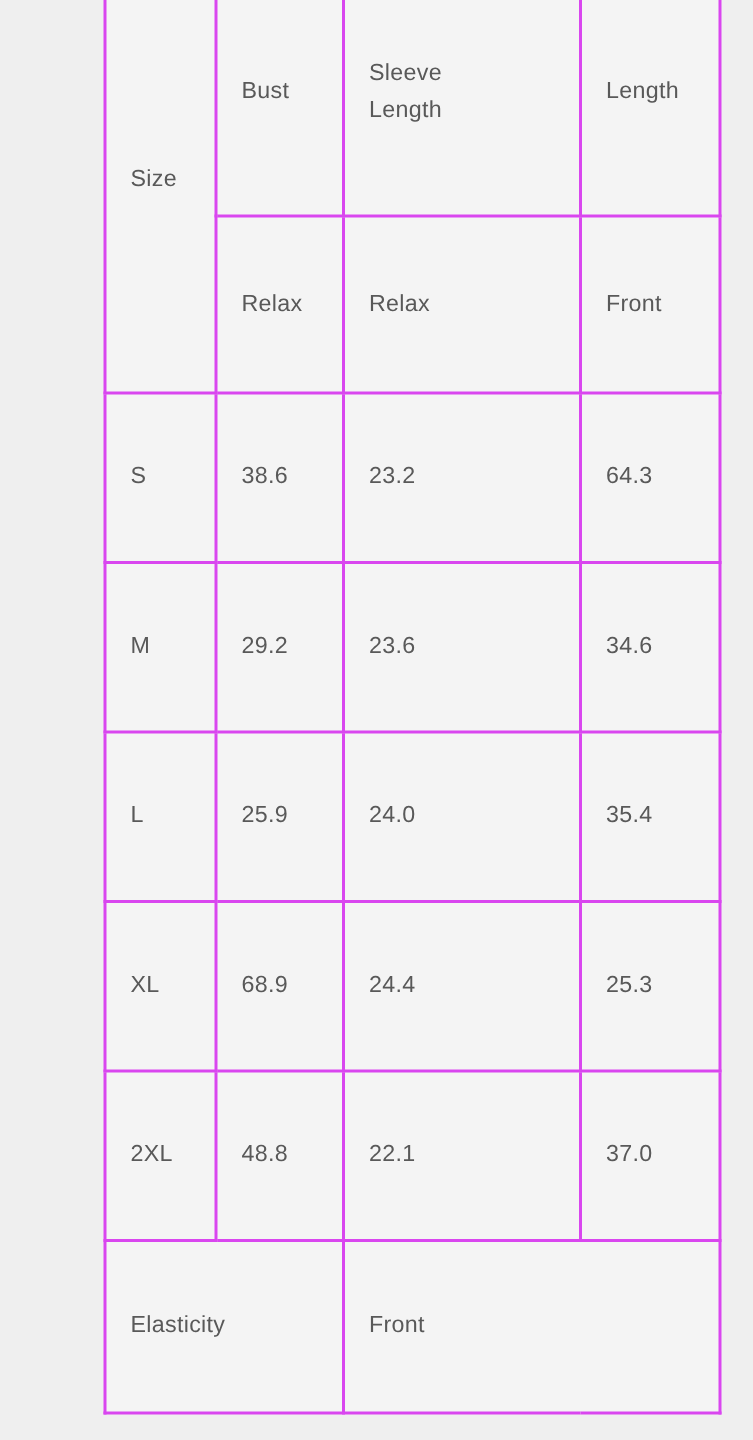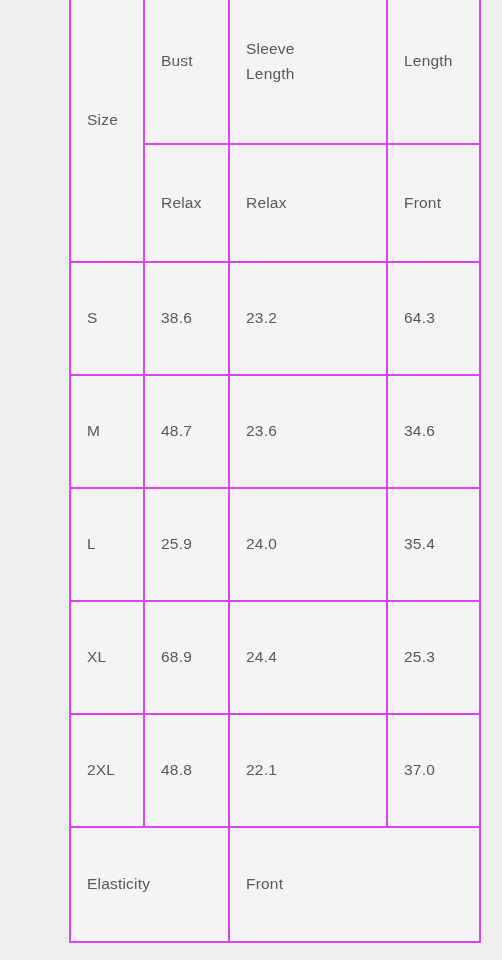--- a/index.html
+++ b/index.html
@@ -97,21 +97,21 @@
 
         <tr class="data-row">
           <td>S</td>
           <td>38.6</td>
           <td>23.2</td>
           <td>64.3</td>
         </tr>
 
         <tr class="data-row">
           <td>M</td>
-          <td>48.7</td>
+          <td>29.2</td>
           <td>23.6</td>
           <td>34.6</td>
         </tr>
 
         <tr class="data-row">
           <td>L</td>
           <td>25.9</td>
           <td>24.0</td>
           <td>35.4</td>
         </tr>

